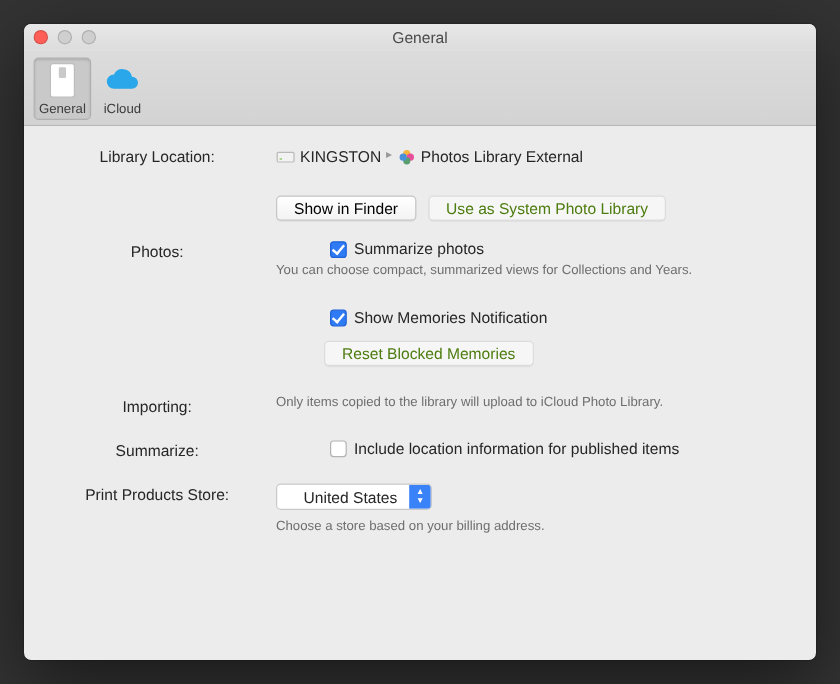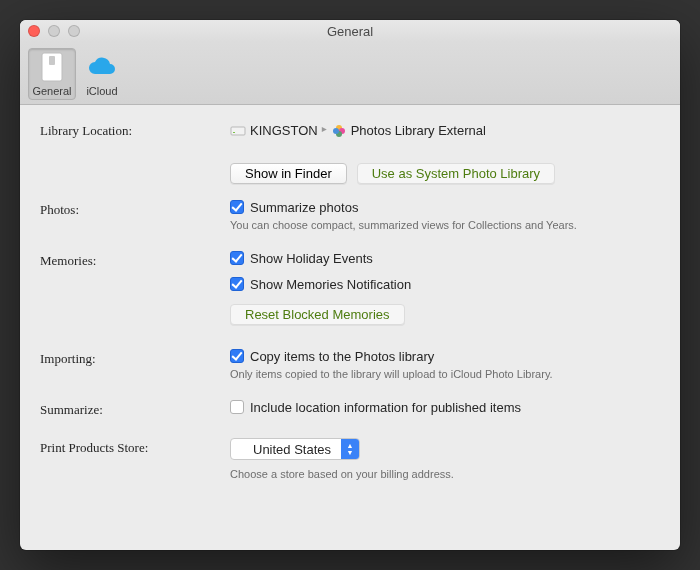--- a/index.html
+++ b/index.html
@@ -77,26 +77,25 @@
     overflow: auto;
   }
   .row {
     display: flex;
     align-items: flex-start;
     margin-bottom: 6px;
   }
   .row.tight { margin-bottom: 2px; }
   .label-col {
     width: 190px;
-    text-align: left;
+    text-align: center;
     padding-right: 8px;
     padding-top: 2px;
     font-size: 13px;
     color: #262626;
-    font-family: Liberation Serif, serif;
   }
   .value-col {
     flex: 1;
     display: flex;
     flex-direction: column;
     align-items: flex-start;
     gap: 4px;
   }
   .breadcrumb {
     display: flex;
@@ -120,23 +119,24 @@
     box-shadow: 0 1px 0 rgba(0,0,0,0.05);
     cursor: default;
   }
   button.push:disabled {
     color: #4d7c0f;
     background: #f6f6f6;
     border-color: #dcdcdc;
   }
   .checkbox-row {
     display: flex;
-    align-items: flex-start;
+    align-items: center;
     gap: 6px;
     font-size: 13px;
+    margin-left: 45px;
   }
   .checkbox {
     width: 14px; height: 14px;
     border-radius: 3px;
     border: 1px solid #b3b3b3;
     background: #fff;
     position: relative;
     flex-shrink: 0;
   }
   .checkbox.checked {
@@ -258,51 +258,38 @@
         <div class="checkbox-row">
           <div class="checkbox checked"></div>
           <span>Summarize photos</span>
         </div>
         <div class="hint">You can choose compact, summarized views for Collections and Years.</div>
       </div>
     </div>
 
     <div class="section-gap"></div>
 
-    <div class="row tight">
-      <div class="label-col">Memories:</div>
-      <div class="value-col">
-        <div class="checkbox-row">
-          <div class="checkbox checked"></div>
-          <span>Show Holiday Events</span>
-        </div>
-      </div>
-    </div>
     <div class="row">
       <div class="label-col"></div>
       <div class="value-col">
         <div class="checkbox-row" style="margin-top:6px;">
           <div class="checkbox checked"></div>
           <span>Show Memories Notification</span>
         </div>
-        <div style="margin-top:8px; margin-bottom:4px;">
+        <div style="margin-top:8px; margin-bottom:4px;margin-left:40px;">
           <button class="push" disabled="">Reset Blocked Memories</button>
         </div>
       </div>
     </div>
 
     <div class="section-gap"></div>
 
     <div class="row">
       <div class="label-col">Importing:</div>
       <div class="value-col">
-        <div class="checkbox-row">
-          <div class="checkbox checked"></div>
-          <span>Copy items to the Photos library</span>
-        </div>
         <div class="hint">Only items copied to the library will upload to iCloud Photo Library.</div>
       </div>
     </div>
 
     <div class="section-gap"></div>
 
     <div class="row">
       <div class="label-col">Summarize:</div>
       <div class="value-col">
         <div class="checkbox-row">

